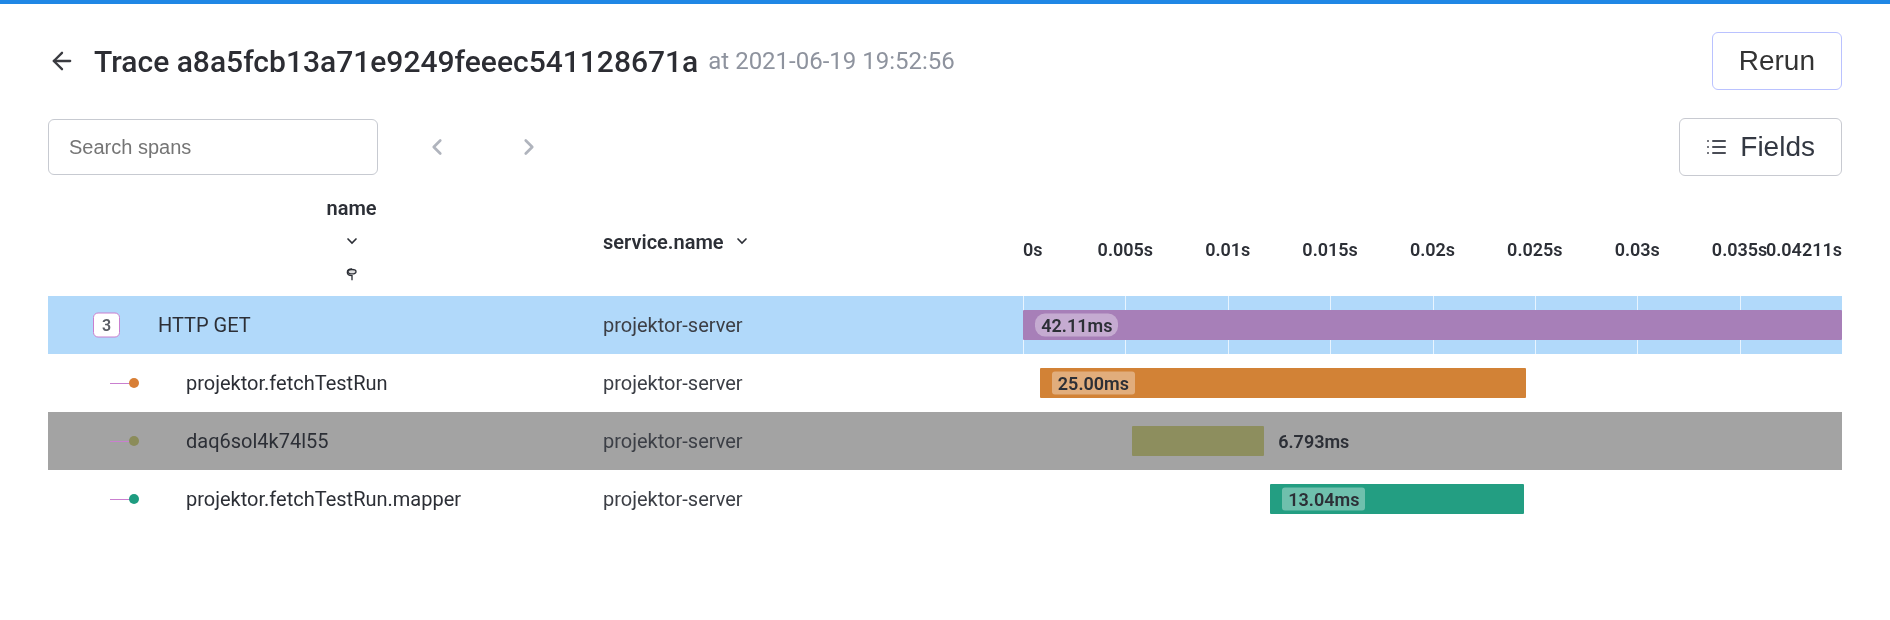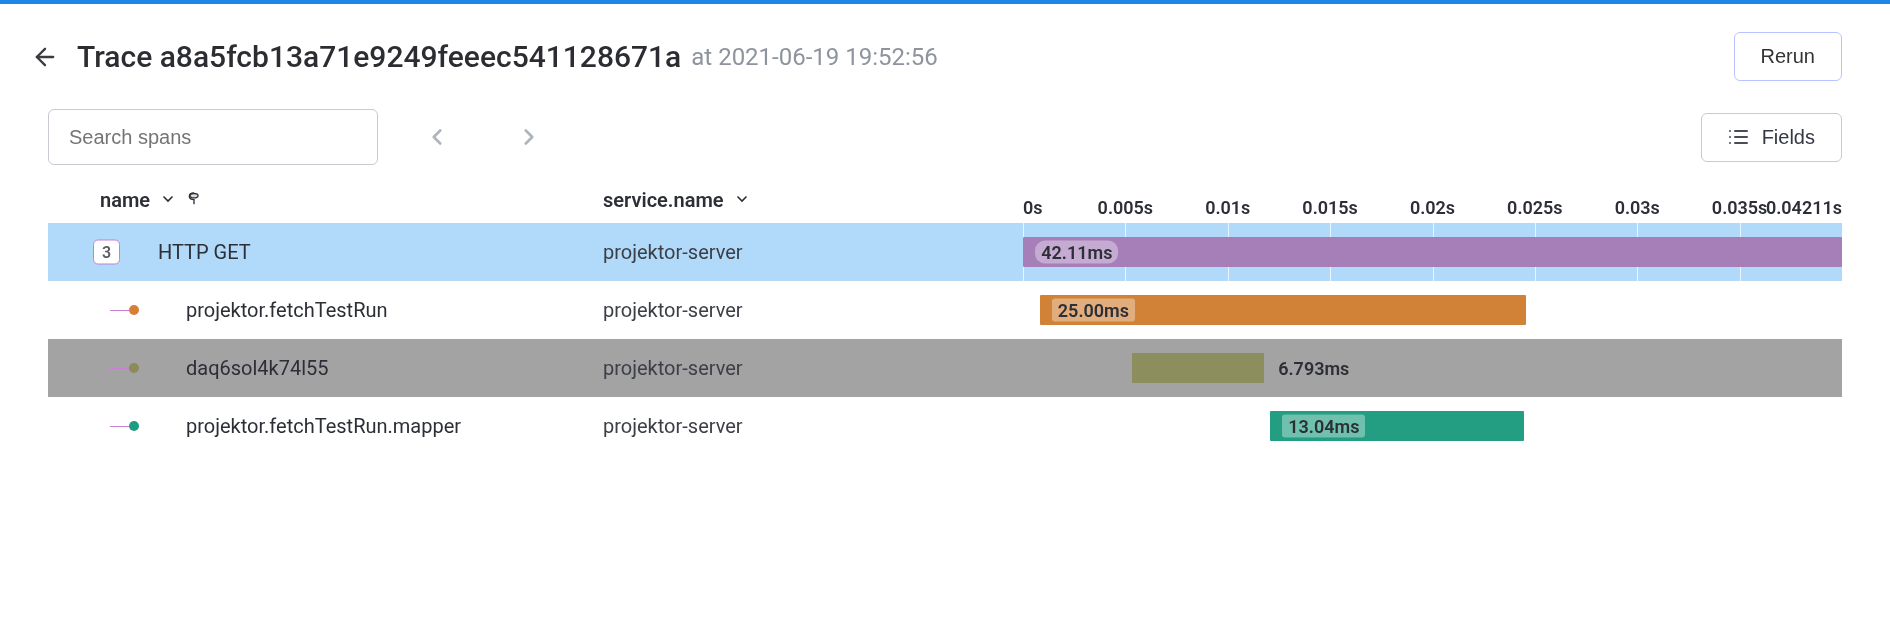--- a/index.html
+++ b/index.html
@@ -10,21 +10,21 @@
     color: #2a2b2f;
     width: 1890px;
   }
   .topbar {
     height: 4px;
     background: #1f87e5;
   }
   .header {
     display: flex;
     align-items: center;
-    padding: 28px 48px 28px 31px;
+    padding: 28px 48px 28px 48px;
   }
   .back-arrow {
     width: 28px; height: 28px;
     display: flex; align-items: center; justify-content: center;
     margin-right: 18px;
     cursor: pointer;
     color: #3a3b40;
   }
   .title {
     font-size: 30px;
@@ -36,21 +36,21 @@
     font-size: 24px;
     color: #8e939e;
     margin-left: 10px;
   }
   .spacer { flex: 1; }
   .btn {
     background: #fff;
     border: 1px solid #c8cad1;
     border-radius: 6px;
     padding: 12px 26px;
-    font-size: 20px;
+    font-size: 28px;
     color: #333842;
     cursor: pointer;
     display: flex;
     align-items: center;
     gap: 14px;
   }
   .btn.primary-outline { border-color: #bac2ff; color: #333; }
 
   .toolbar {
     display: flex;
@@ -80,21 +80,21 @@
   .table {
     padding: 0 48px;
   }
   .thead {
     display: flex;
     align-items: center;
     font-size: 20px;
     color: #2c2f36;
     font-weight: 600;
   }
-  .col-name { width: 555px; padding-left: 52px; display: flex; align-items: center; gap: 10px; }
+  .col-name { width: 555px; padding-left: 52px; display: flex; align-items: center; gap: 10px; flex-direction: column; }
   .col-service { width: 420px; display: flex; align-items: center; gap: 10px; }
   .col-wf { flex: 1; position: relative; }
   .chev-down-small svg { width: 16px; height: 16px; }
   .filter-icon svg { width: 16px; height: 16px; }
 
   .timeline-header {
     position: relative;
     height: 30px;
     font-size: 18px;
     color: #2c2f36;

